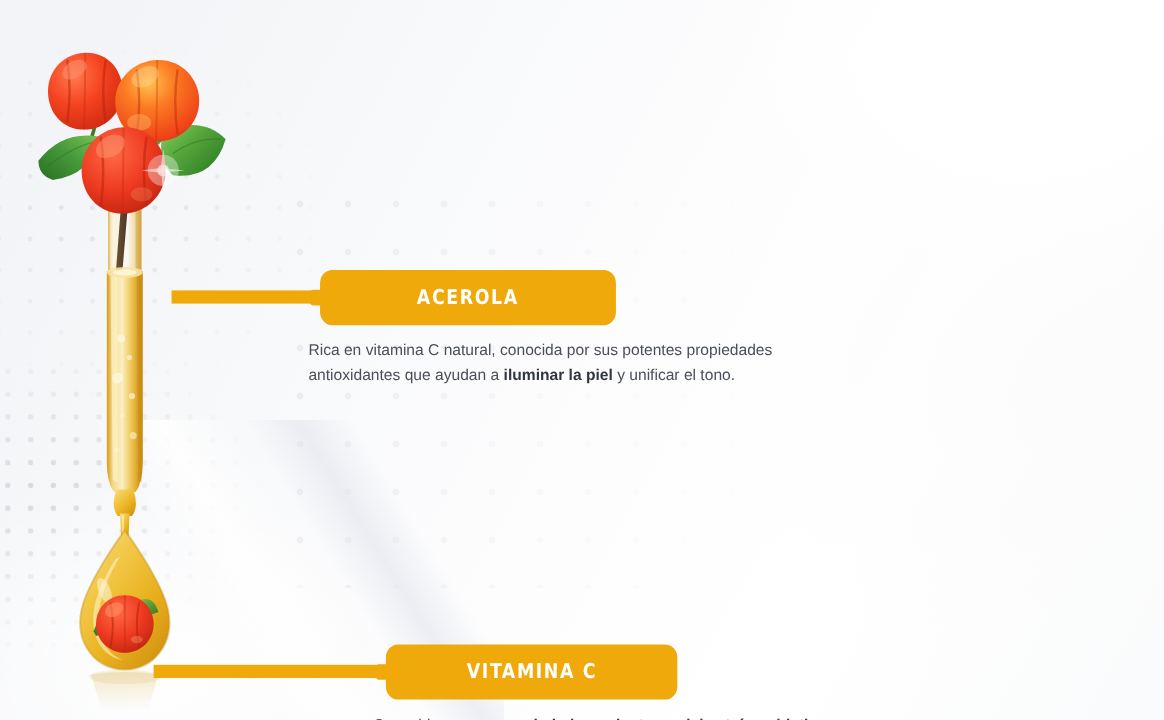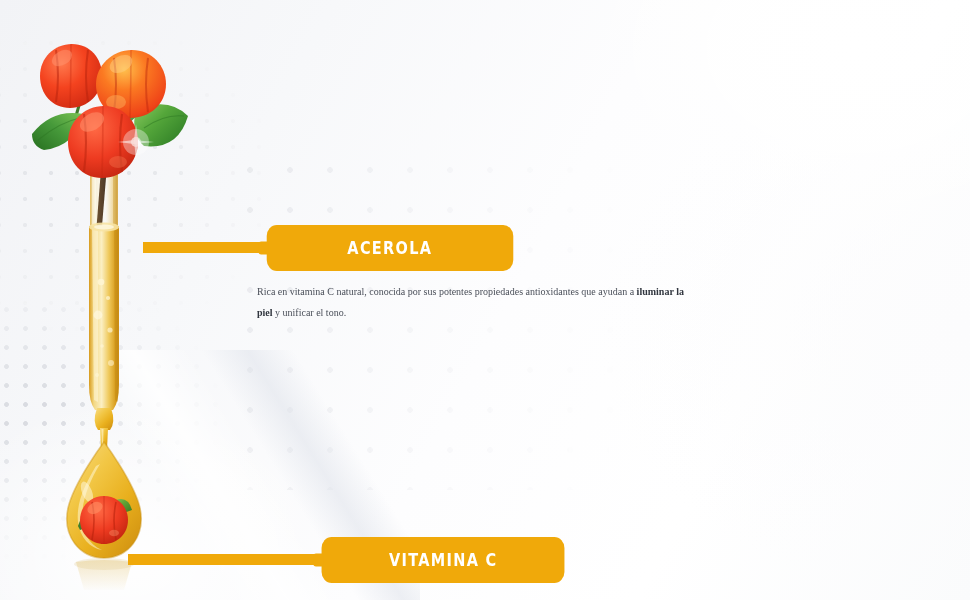--- a/index.html
+++ b/index.html
@@ -105,23 +105,23 @@
     left:-9px; top:50%;
     transform:translateY(-50%);
     width:11px; height:13px;
     background:#F0A90A;
     border-radius:3px 0 0 3px;
   }
 
   .desc {
     position:absolute;
     color:#4a4f59;
-    font-size:10px;
+    font-size:13px;
     line-height:20.8px;
-    font-family:Liberation Serif, serif;
+    font-family:Liberation Sans, sans-serif;
   }
   .desc b { color:#31363f; font-weight:bold; }
 
   
   #row-acerola    { left:0; top:110px; width:700px; }
   #row-acerola  .connector { top:132px;  left:143px; width:122px; }
   #row-acerola  .pill      { left:256px; top:115px; width:268px; }
   #row-acerola  .desc      { left:257px; top:172px; width:436px; }
 
   #row-vitaminac  { left:0; top:265px; width:760px; }

